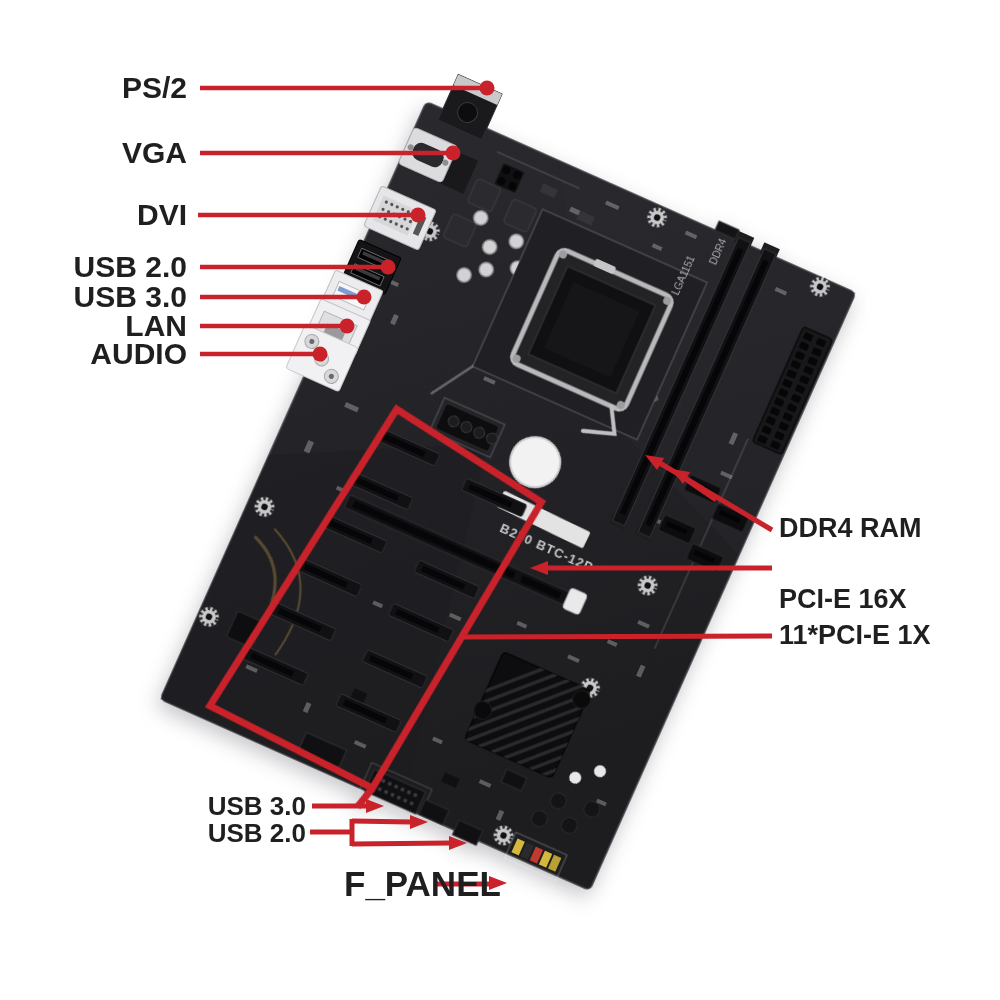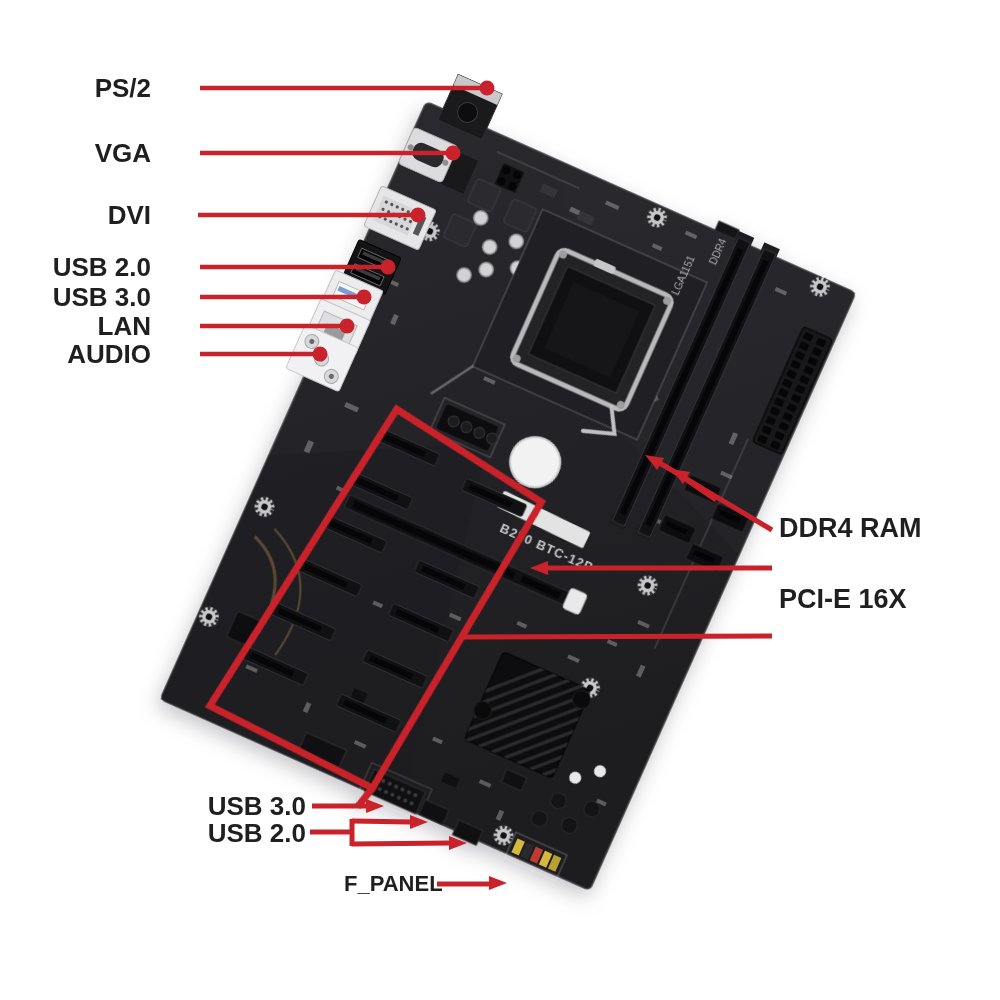--- a/index.html
+++ b/index.html
@@ -1,24 +1,24 @@
 <!DOCTYPE html>
 <html><head>
 <meta charset="utf-8">
 <style>
   html,body{margin:0;padding:0;background:#fff;}
   #stage{position:relative;width:1000px;height:1000px;background:#ffffff;overflow:hidden;
          font-family:"Liberation Sans",sans-serif;}
   #scene{position:absolute;left:0;top:0;}
   .lbl{position:absolute;font-weight:bold;color:#1f1f1f;white-space:nowrap;
        font-family:"Liberation Sans",sans-serif;line-height:30px;height:30px;}
-  .lbl.lcol{font-size:26px;text-align:left;right:849px;}
+  .lbl.lcol{font-size:30px;text-align:left;right:813px;}
   .lbl.rcol{font-size:27px;left:779px;}
   .lbl.bcol{font-size:26px;text-align:right;right:694px;}
-  .lbl.fpanel{font-size:22px;left:344px;}
+  .lbl.fpanel{font-size:35px;left:344px;}
 </style>
 </head>
 <body>
 
 <div id="stage">
 
 <svg id="scene" width="1000" height="1000" viewBox="0 0 1000 1000">
   <defs>
     <linearGradient id="boardGrad" x1="0" y1="0" x2="0.6" y2="1">
       <stop offset="0" stop-color="#2a2a2e"></stop>
@@ -457,17 +457,18 @@
   <div class="lbl lcol" style="top:73px">PS/2</div>
   <div class="lbl lcol" style="top:138px">VGA</div>
   <div class="lbl lcol" style="top:200px">DVI</div>
   <div class="lbl lcol" style="top:252px">USB 2.0</div>
   <div class="lbl lcol" style="top:282px">USB 3.0</div>
   <div class="lbl lcol" style="top:311px">LAN</div>
   <div class="lbl lcol" style="top:339px">AUDIO</div>
 
   <div class="lbl rcol" style="top:513px">DDR4 RAM</div>
   <div class="lbl rcol" style="top:584px">PCI-E 16X</div>
+  <div class="lbl rcol" style="top:620px">11*PCI-E 1X</div>
 
   <div class="lbl bcol" style="top:791px">USB 3.0</div>
   <div class="lbl bcol" style="top:818px">USB 2.0</div>
   <div class="lbl fpanel" style="top:869px">F_PANEL</div>
 </div>
 
 </body></html>

